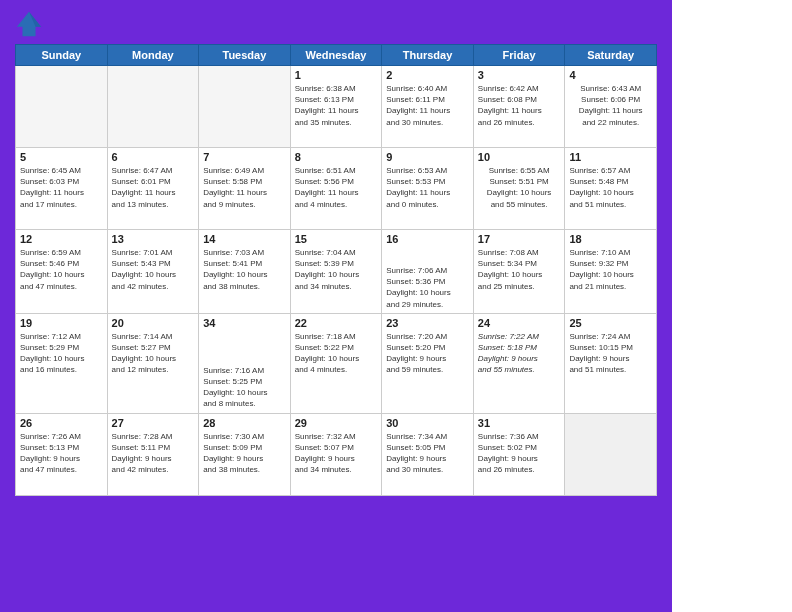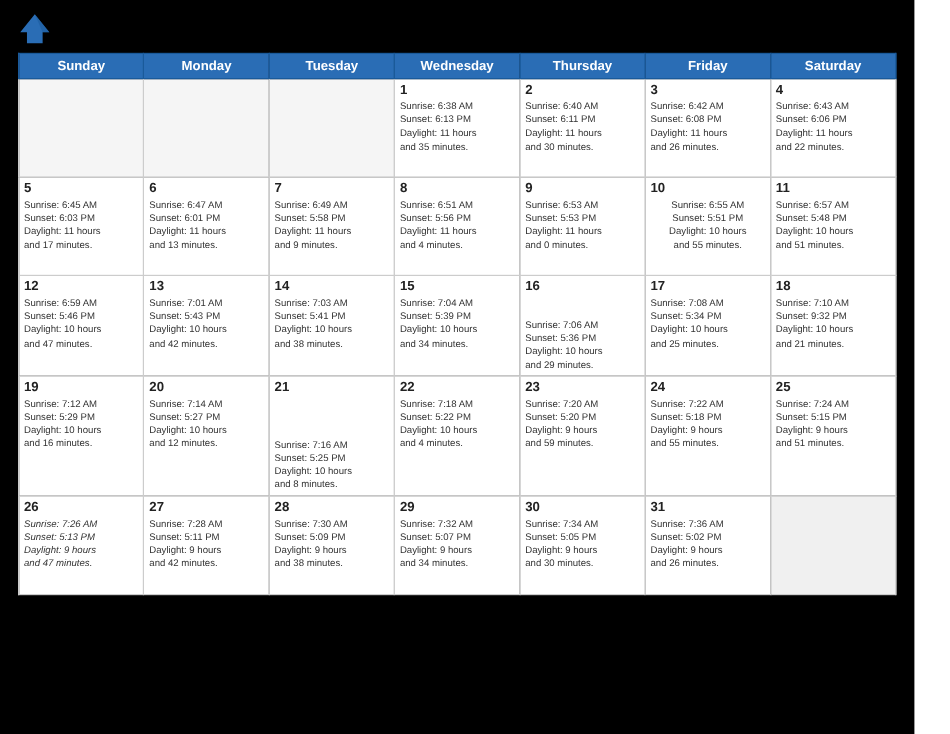--- a/index.html
+++ b/index.html
@@ -4,24 +4,24 @@
   <style>
     * { margin: 0; padding: 0; box-sizing: border-box; }
     body {
       font-family: Arial, sans-serif;
       background: #fff;
       width: 792px;
       height: 612px;
       overflow: hidden;
     }
     .page {
-      width: 762px;
+      width: 672px;
       height: 612px;
       padding: 10px 15px;
-      background: #000000;
+      background: #6d28d9;
     }
     .header {
       display: flex;
       justify-content: space-between;
       align-items: flex-start;
       margin-bottom: 6px;
     }
     .logo {
       display: flex;
       align-items: center;
@@ -148,21 +148,21 @@
           </td>
           <td>
             <span class="day-num">3</span>
             <div class="day-info" style="white-space: pre-line;">Sunrise: 6:42 AM
 Sunset: 6:08 PM
 Daylight: 11 hours
 and 26 minutes.</div>
           </td>
           <td>
             <span class="day-num">4</span>
-            <div class="day-info" style="white-space: pre-line;">Sunrise: 6:43 AM
+            <div class="day-info" style="white-space: pre-line; text-align: center;">Sunrise: 6:43 AM
 Sunset: 6:06 PM
 Daylight: 11 hours
 and 22 minutes.</div>
           </td>
         </tr>
         <tr>
           <td>
             <span class="day-num">5</span>
             <div class="day-info" style="white-space: pre-line;">Sunrise: 6:45 AM
 Sunset: 6:03 PM
@@ -272,21 +272,21 @@
 and 16 minutes.</div>
           </td>
           <td>
             <span class="day-num">20</span>
             <div class="day-info" style="white-space: pre-line;">Sunrise: 7:14 AM
 Sunset: 5:27 PM
 Daylight: 10 hours
 and 12 minutes.</div>
           </td>
           <td>
-            <span class="day-num">21</span>
+            <span class="day-num">34</span>
             <div class="day-info" style="white-space: pre-line; margin-top: 36px;">Sunrise: 7:16 AM
 Sunset: 5:25 PM
 Daylight: 10 hours
 and 8 minutes.</div>
           </td>
           <td>
             <span class="day-num">22</span>
             <div class="day-info" style="white-space: pre-line;">Sunrise: 7:18 AM
 Sunset: 5:22 PM
 Daylight: 10 hours
@@ -294,37 +294,37 @@
           </td>
           <td>
             <span class="day-num">23</span>
             <div class="day-info" style="white-space: pre-line;">Sunrise: 7:20 AM
 Sunset: 5:20 PM
 Daylight: 9 hours
 and 59 minutes.</div>
           </td>
           <td>
             <span class="day-num">24</span>
-            <div class="day-info" style="white-space: pre-line;">Sunrise: 7:22 AM
+            <div class="day-info" style="white-space: pre-line; font-style: italic;">Sunrise: 7:22 AM
 Sunset: 5:18 PM
 Daylight: 9 hours
 and 55 minutes.</div>
           </td>
           <td>
             <span class="day-num">25</span>
             <div class="day-info" style="white-space: pre-line;">Sunrise: 7:24 AM
-Sunset: 5:15 PM
+Sunset: 10:15 PM
 Daylight: 9 hours
 and 51 minutes.</div>
           </td>
         </tr>
         <tr>
           <td>
             <span class="day-num">26</span>
-            <div class="day-info" style="white-space: pre-line; font-style: italic;">Sunrise: 7:26 AM
+            <div class="day-info" style="white-space: pre-line;">Sunrise: 7:26 AM
 Sunset: 5:13 PM
 Daylight: 9 hours
 and 47 minutes.</div>
           </td>
           <td>
             <span class="day-num">27</span>
             <div class="day-info" style="white-space: pre-line;">Sunrise: 7:28 AM
 Sunset: 5:11 PM
 Daylight: 9 hours
 and 42 minutes.</div>

